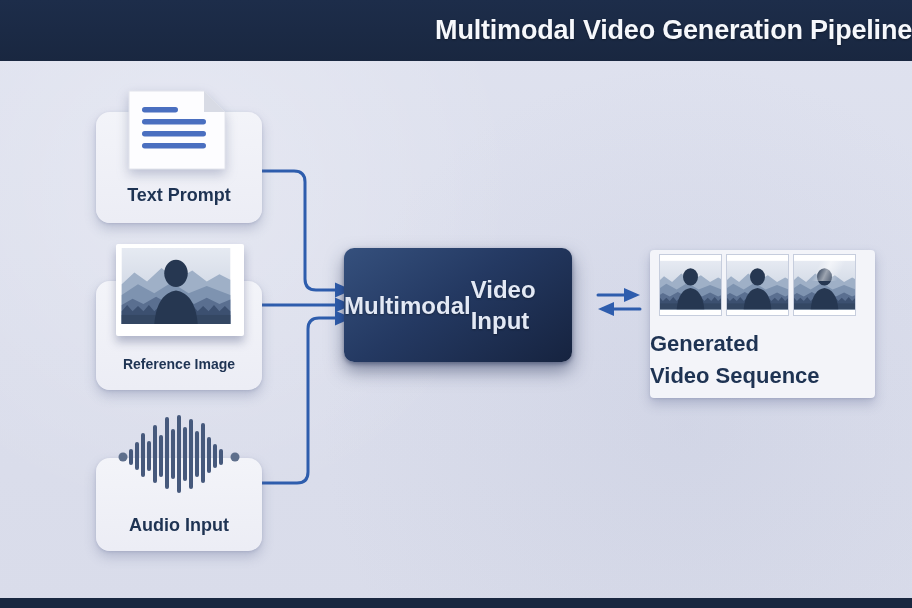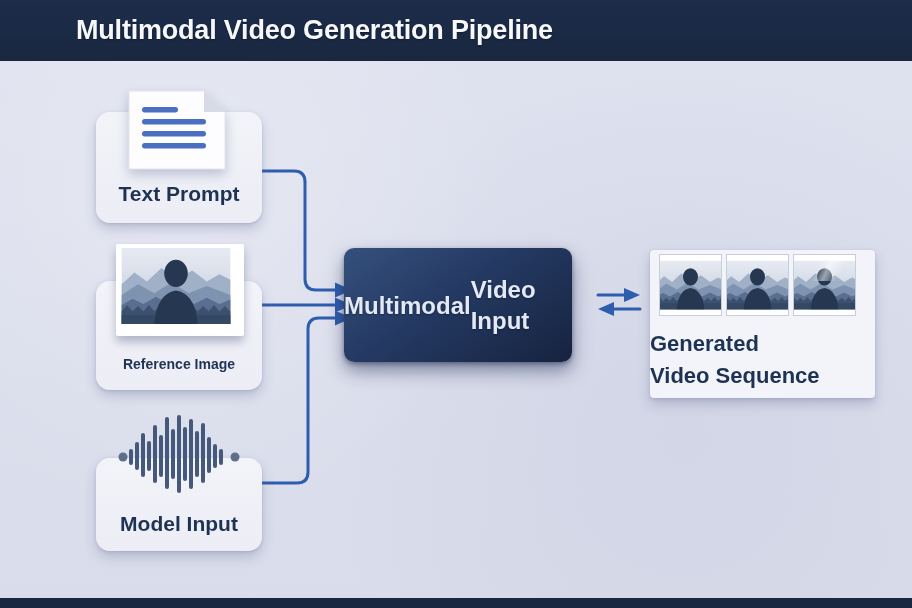--- a/index.html
+++ b/index.html
@@ -4,30 +4,30 @@
 <style>
   html,body{margin:0;padding:0;}
   body{font-family:"Liberation Sans","DejaVu Sans",sans-serif;background:#dcdfed;}
   .canvas{position:relative;width:912px;height:608px;overflow:hidden;
     background:
       radial-gradient(circle at 20% 30%, rgba(255,255,255,0.25), rgba(255,255,255,0) 40%),
       radial-gradient(circle at 75% 70%, rgba(170,178,205,0.18), rgba(170,178,205,0) 45%),
       linear-gradient(180deg,#dfe2ef 0%,#dbdeec 55%,#d9dcea 100%);}
   
   .header{position:absolute;left:0;top:0;width:912px;height:61px;background:linear-gradient(180deg,#1d2d4a,#192740);
-    display:flex;align-items:center;justify-content:flex-start;padding-left:76px;box-sizing:border-box;}
+    display:flex;align-items:center;justify-content:flex-end;padding-left:76px;box-sizing:border-box;}
   .header h1{margin:0;font-size:27px;font-weight:bold;color:#f6f8fc;letter-spacing:-0.2px;
     text-shadow:0 1px 2px rgba(0,0,0,0.35);}
   .footer{position:absolute;left:0;bottom:0;width:912px;height:10px;background:#192740;}
   
   .wires{position:absolute;left:0;top:0;width:912px;height:608px;pointer-events:none;}
   
   .card{position:absolute;background:linear-gradient(180deg,#f3f4f9,#ecedf5);border-radius:14px;
     box-shadow:0 6px 12px rgba(96,105,145,0.30),0 1px 3px rgba(96,105,145,0.22);}
-  .card .label{position:absolute;left:0;right:0;text-align:center;font-weight:bold;color:#1e3353;font-size:21px;}
+  .card .label{position:absolute;left:0;right:0;text-align:center;font-weight:bold;color:#1e3353;font-size:18px;}
   .card-text{left:96px;top:112px;width:166px;height:111px;}
   .card-text .label{bottom:17px;}
   .card-ref{left:96px;top:281px;width:166px;height:109px;}
   .card-ref .label{bottom:18px;font-size:14px;}
   .card-audio{left:96px;top:458px;width:166px;height:93px;}
   .card-audio .label{bottom:15px;}
   .doc-icon{position:absolute;left:32px;top:-22px;width:98px;height:80px;filter:drop-shadow(0 5px 6px rgba(90,100,140,0.35));}
   .photo{position:absolute;left:20px;top:-37px;width:120px;height:84px;background:#fff;padding:4px;border-radius:2px;
     box-shadow:0 6px 10px rgba(80,90,130,0.40);}
   .photo svg{display:block;width:112px;height:76px;}
@@ -131,21 +131,21 @@
         <line x1="73" y1="8" x2="73" y2="74"></line>
         <line x1="79" y1="20" x2="79" y2="62"></line>
         <line x1="85" y1="12" x2="85" y2="68"></line>
         <line x1="91" y1="26" x2="91" y2="58"></line>
         <line x1="97" y1="33" x2="97" y2="53"></line>
         <line x1="103" y1="38" x2="103" y2="50"></line>
       </g>
       <circle cx="5" cy="44" r="4.5" fill="#5e6f8c"></circle>
       <circle cx="117" cy="44" r="4.5" fill="#5e6f8c"></circle>
     </svg>
-    <div class="label">Model Input</div>
+    <div class="label">Audio Input</div>
   </div>
 
   <div class="model">
     <div class="mline">Multimodal</div>
     <div class="mline">Video Input</div>
   </div>
 
   <div class="output">
     <div class="frames">
       <div class="frame f1">

